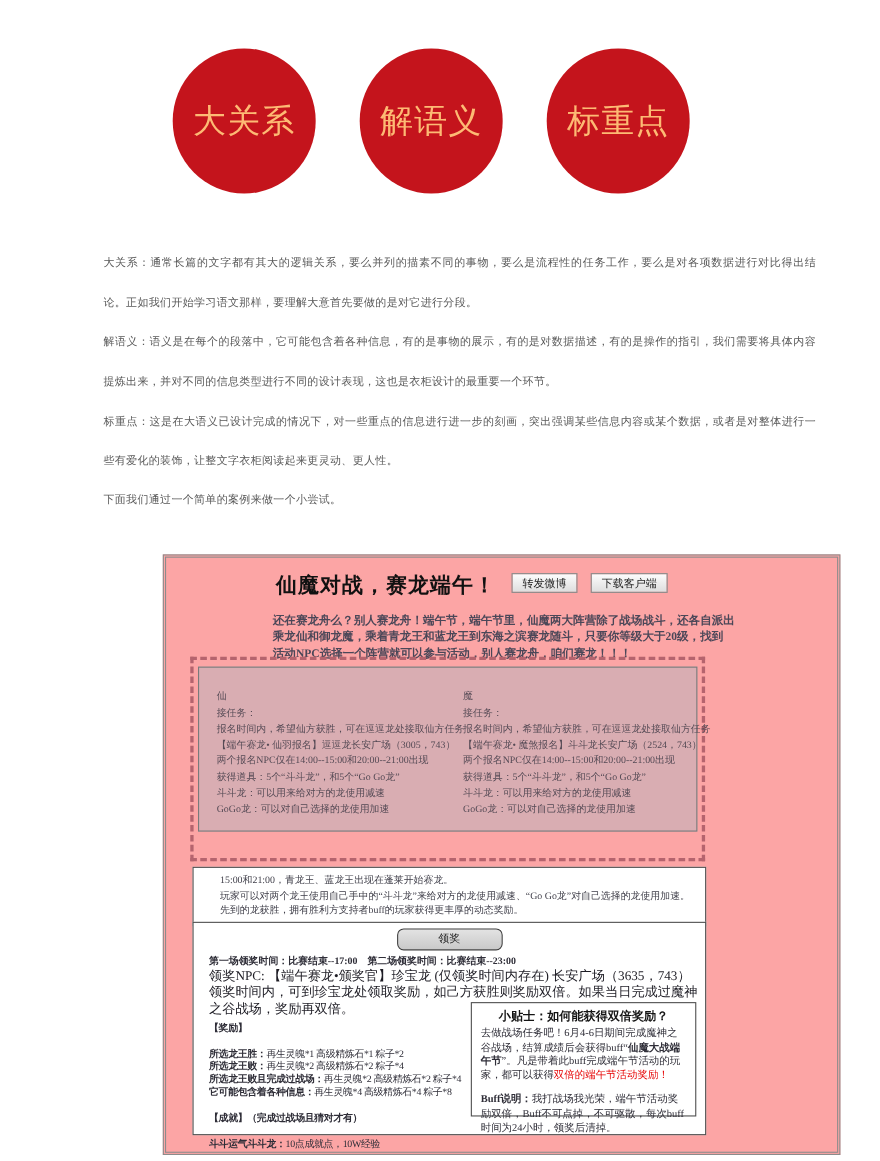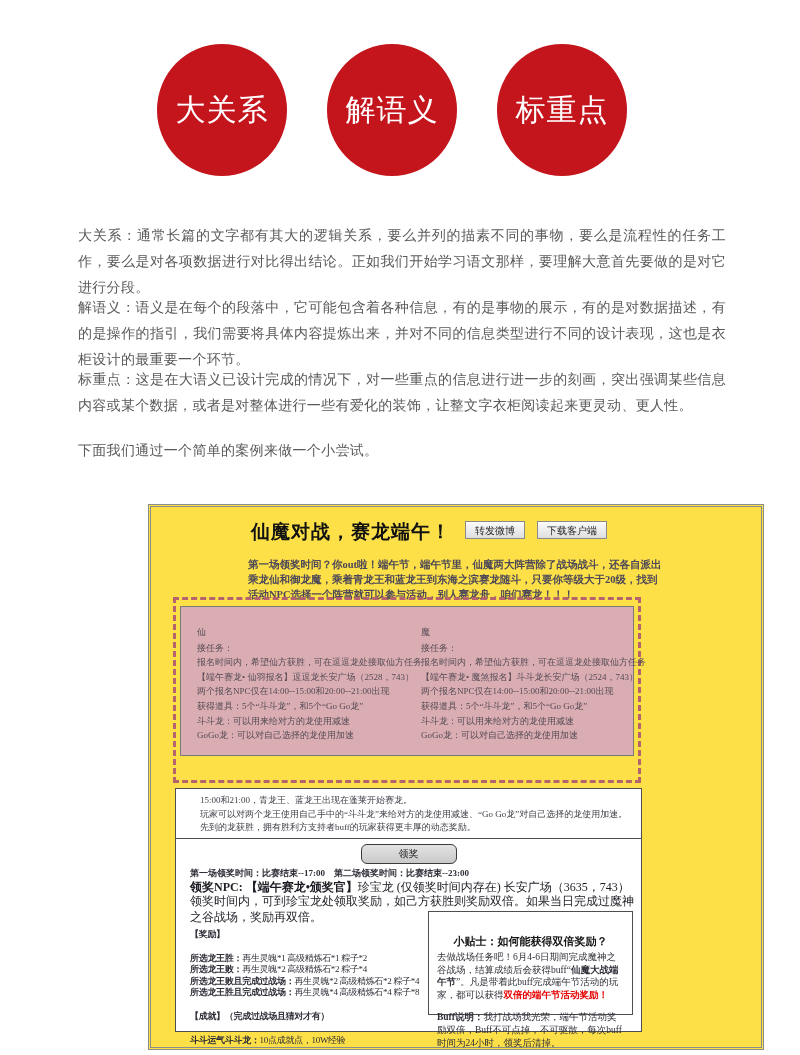--- a/index.html
+++ b/index.html
@@ -1,32 +1,32 @@
 <!DOCTYPE html>
 <html><head>
 <meta charset="utf-8">
 <style>
   html,body{margin:0;padding:0;background:#ffffff;}
   .page{position:relative;width:800px;height:1055px;background:#fff;overflow:hidden;
         font-family:"Liberation Sans", sans-serif;}
 
   
   .circles{position:absolute;left:157px;top:44px;display:flex;gap:40px;}
-  .circle{width:130px;height:132px;border-radius:50%;background:#c4141c;color:#ffffff;
+  .circle{width:130px;height:132px;border-radius:50%;background:#c4141c;color:#fdba74;
           display:flex;align-items:center;justify-content:center;
           font-size:30px;letter-spacing:1px;}
 
   
-  .para{position:absolute;left:78px;width:648px;font-size:14px;line-height:26px;
+  .para{position:absolute;left:94px;width:648px;font-size:10px;line-height:36px;
         color:#595959;letter-spacing:.3px;text-align:justify;}
   .para.p1{top:222px;} .para.p2{top:294px;} .para.p3{top:366px;} .para.p4{top:437px;}
 
   
   .wireframe{position:absolute;left:148px;top:504px;width:616px;height:546px;
-             box-sizing:border-box;border:3px double #8c8c8c;background:#fde047;
+             box-sizing:border-box;border:3px double #8c8c8c;background:#fca5a5;
              font-family:"Liberation Serif", serif;color:#4b4758;}
   .wf-title{position:absolute;left:100px;top:12px;font-size:19px;font-weight:bold;
             color:#111;letter-spacing:1px;}
   .wf-buttons{position:absolute;left:314px;top:14px;display:flex;gap:12px;}
   .wf-btn{box-sizing:border-box;height:18px;padding:2px 9px 0 9px;font-size:10px;color:#222;
           background:linear-gradient(#fcfcfc,#dedede);border:1px solid #8a8a8a;
           font-family:"Liberation Sans", sans-serif;cursor:pointer;white-space:nowrap;}
   .wf-intro{position:absolute;left:97px;top:50px;font-size:10.5px;line-height:15px;
             font-weight:bold;color:#4b4758;white-space:nowrap;}
 
@@ -48,34 +48,34 @@
   
   .awardbox{position:absolute;left:24px;top:331px;width:467px;height:194px;
             box-sizing:border-box;border:1px solid #4f4f4f;background:#fff;}
   .claim-btn{position:absolute;left:50%;transform:translateX(-50%);top:5px;
              width:94px;height:18px;border:1px solid #3c3c3c;border-radius:6px;
              background:linear-gradient(#e3e3e3,#c9c9c9);font-size:10px;color:#222;
              text-align:center;line-height:17px;font-family:"Liberation Serif", serif;cursor:pointer;}
   .award-times{position:absolute;left:14px;top:28px;font-size:9px;font-weight:bold;
                color:#2f2e38;white-space:nowrap;}
   .award-npc{position:absolute;left:14px;top:40px;font-size:12px;color:#1d1c24;white-space:nowrap;}
-  .award-npc b{font-weight:bold;}
+  .award-npc b{font-weight:normal;}
   .award-desc{position:absolute;left:14px;top:55px;width:447px;font-size:12px;
               line-height:15.5px;color:#1d1c24;}
   .rewards{position:absolute;left:14px;top:90px;width:245px;font-size:9px;
            letter-spacing:-0.3px;line-height:11.6px;color:#2f2e38;white-space:nowrap;}
   .rewards .sec-title{font-weight:bold;margin-bottom:12px;}
   .rewards .rline b{font-weight:bold;}
   .rewards .achv{margin-top:12px;}
   
   .tipsbox{position:absolute;left:252px;top:72px;width:205px;height:104px;
            box-sizing:border-box;border:1px solid #4f4f4f;background:#fff;
-           padding:22px 8px;font-size:9.5px;line-height:12.8px;color:#2f2e38;}
+           padding:5px 8px;font-size:9.5px;line-height:12.8px;color:#2f2e38;}
   .tips-title{text-align:center;font-weight:bold;font-size:11px;margin:1px 0 3px 0;color:#141414;}
-  .tips-red{color:#e60000;font-weight:bold;}
+  .tips-red{color:#e60000;font-weight:normal;}
   .tips-p2{margin-top:9px;}
 </style>
 </head>
 <body>
 
 <div class="page">
 
   <div class="circles">
     <div class="circle">大关系</div>
     <div class="circle">解语义</div>
@@ -90,33 +90,33 @@
   <div class="wireframe">
 
     <div class="wf-title">仙魔对战，赛龙端午！</div>
 
     <div class="wf-buttons">
       <button class="wf-btn">转发微博</button>
       <button class="wf-btn">下载客户端</button>
     </div>
 
     <div class="wf-intro">
-      <div>第一场领奖时间？你out啦！端午节，端午节里，仙魔两大阵营除了战场战斗，还各自派出</div>
+      <div>还在赛龙舟么？别人赛龙舟！端午节，端午节里，仙魔两大阵营除了战场战斗，还各自派出</div>
       <div>乘龙仙和御龙魔，乘着青龙王和蓝龙王到东海之滨赛龙随斗，只要你等级大于20级，找到</div>
       <div>活动NPC选择一个阵营就可以参与活动，别人赛龙舟，咱们赛龙！！！</div>
     </div>
 
     <div class="dashed">
       <div class="pinkbox">
 
         <div class="faction f0">
           <div class="fname">仙</div>
           <div>接任务：</div>
           <div>报名时间内，希望仙方获胜，可在逗逗龙处接取仙方任务</div>
-          <div>【端午赛龙• 仙羽报名】逗逗龙长安广场（2528，743）</div>
+          <div>【端午赛龙• 仙羽报名】逗逗龙长安广场（3005，743）</div>
           <div>两个报名NPC仅在14:00--15:00和20:00--21:00出现</div>
           <div>获得道具：5个“斗斗龙”，和5个“Go Go龙”</div>
           <div>斗斗龙：可以用来给对方的龙使用减速</div>
           <div>GoGo龙：可以对自己选择的龙使用加速</div>
         </div>
 
         <div class="faction f1">
           <div class="fname">魔</div>
           <div>接任务：</div>
           <div>报名时间内，希望仙方获胜，可在逗逗龙处接取仙方任务</div>
@@ -153,21 +153,21 @@
         <div class="rline">
           <b>所选龙王胜：</b><span>再生灵魄*1 高级精炼石*1 粽子*2</span>
         </div>
         <div class="rline">
           <b>所选龙王败：</b><span>再生灵魄*2 高级精炼石*2 粽子*4</span>
         </div>
         <div class="rline">
           <b>所选龙王败且完成过战场：</b><span>再生灵魄*2 高级精炼石*2 粽子*4</span>
         </div>
         <div class="rline">
-          <b>所选龙王胜且完成过战场：</b><span>再生灵魄*4 高级精炼石*4 粽子*8</span>
+          <b>它可能包含着各种信息：</b><span>再生灵魄*4 高级精炼石*4 粽子*8</span>
         </div>
         <div class="achv sec-title">【成就】（完成过战场且猜对才有）</div>
         <div class="rline">
           <b>斗斗运气斗斗龙：</b><span>10点成就点，10W经验</span>
         </div>
       </div>
 
       <div class="tipsbox">
         <div class="tips-title">小贴士：如何能获得双倍奖励？</div>
         <div class="tips-p1">

